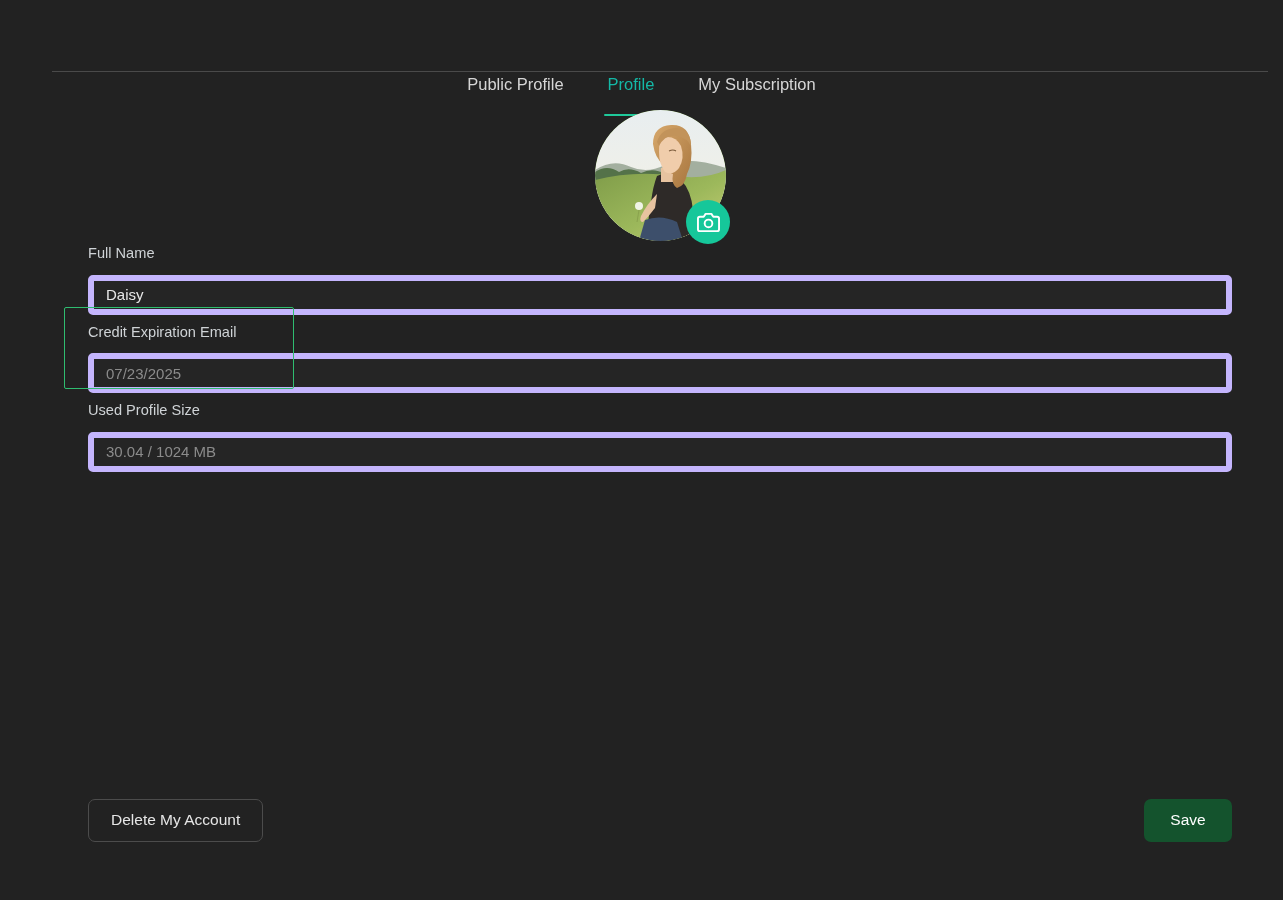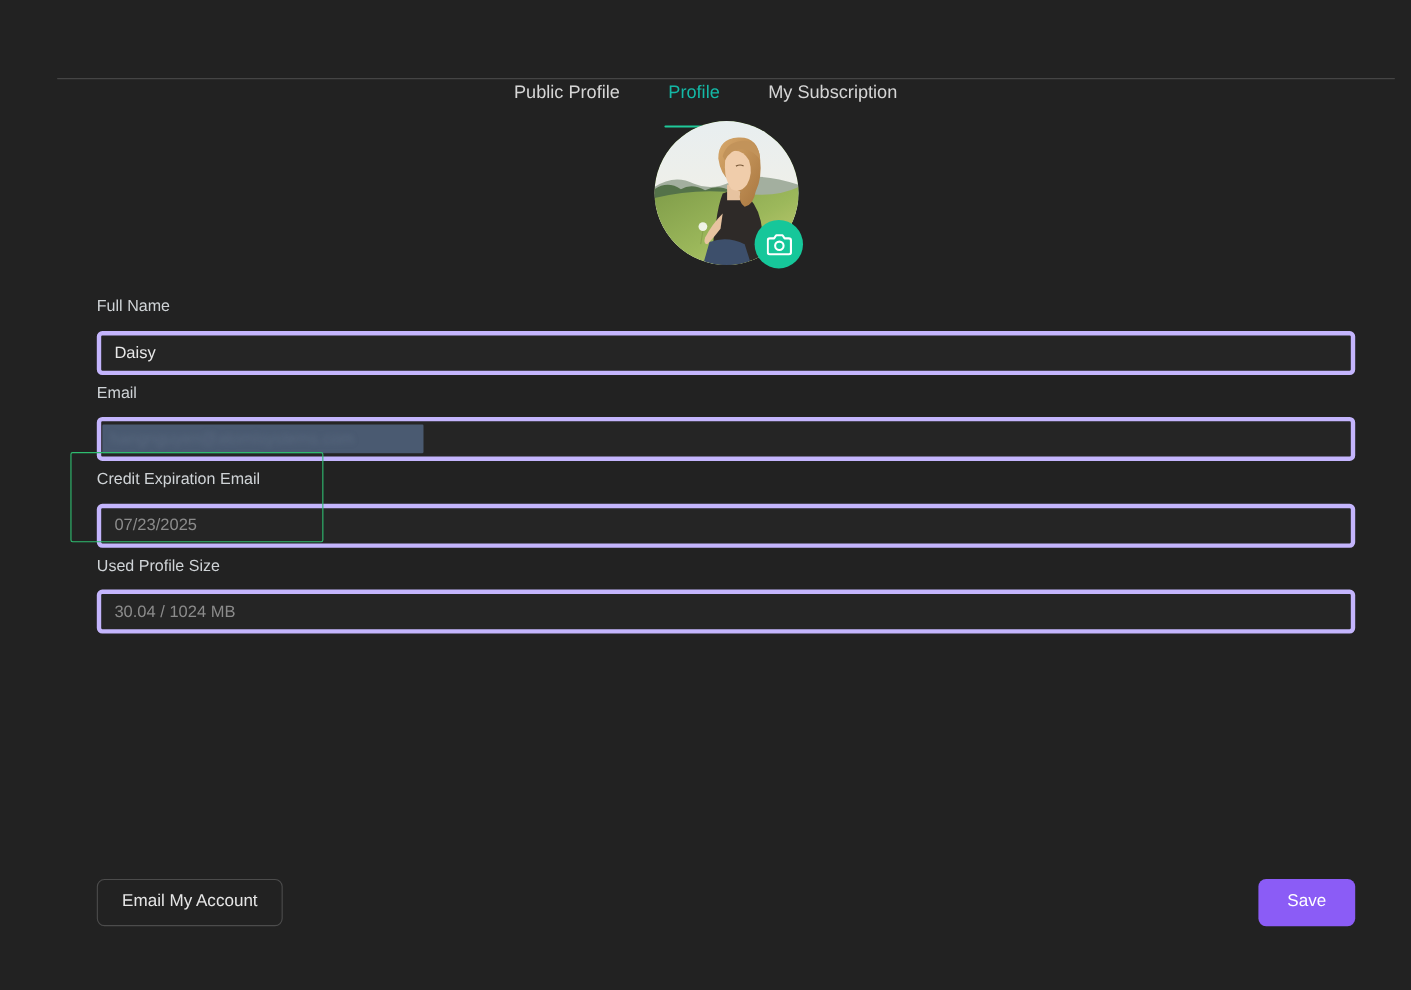--- a/index.html
+++ b/index.html
@@ -93,37 +93,37 @@
     align-items: center;
     justify-content: center;
     cursor: pointer;
     border: none;
   }
   .camera-btn svg { width: 23px; height: 23px; display: block; }
 
   
   .form {
     position: absolute;
-    top: 272px;
+    top: 246px;
     left: 88px;
     width: 1144px;
   }
   .field { position: relative; margin-bottom: 10px; }
   .field-label {
     font-size: 14.6px;
     color: #cfd3d6;
     line-height: 1;
     margin-bottom: 14px;
     display: block;
   }
   .input {
     width: 1144px;
     height: 40px;
     background: #252525;
-    border: 4px solid #c4b5fd;
+    border: 6px solid #c4b5fd;
     border-radius: 5px;
     color: #8b8b8b;
     font-size: 15px;
     font-family: "Liberation Sans", sans-serif;
     padding: 0 12px;
     line-height: 38px;
     display: block;
     outline: none;
   }
   .input.filled { color: #e8e8e8; }
@@ -199,21 +199,21 @@
     border-radius: 7px;
     color: #e6e6e6;
     font-size: 15.5px;
     font-family: "Liberation Sans", sans-serif;
     cursor: pointer;
   }
   .btn-save {
     height: 43px;
     min-width: 88px;
     padding: 0 24px;
-    background: #8b5cf6;
+    background: #14532d;
     border: none;
     border-radius: 7px;
     color: #ffffff;
     font-size: 15.5px;
     font-family: "Liberation Sans", sans-serif;
     cursor: pointer;
   }
 </style>
 </head>
 <body>
@@ -287,43 +287,34 @@
     </button>
   </div>
 
   <div class="form">
 
     <div class="field">
       <label class="field-label">Full Name</label>
       <input class="input filled" type="text" value="Daisy" style="">
     </div>
 
-    <div class="field">
-      <label class="field-label">Email</label>
-      <div class="email-wrap">
-        <input class="input filled" type="text" value="hangnguyen@atomisystems.com" style="">
-        <div class="email-selection">
-          <span>hangnguyen@atomisystems.com</span>
-        </div>
-      </div>
-    </div>
 
 
     <div class="field">
       <div class="highlight-box"></div>
       <label class="field-label">Credit Expiration Email</label>
       <input class="input" type="text" placeholder="07/23/2025" style="">
     </div>
 
     <div class="field">
       <label class="field-label">Used Profile Size</label>
       <input class="input" type="text" placeholder="30.04 / 1024 MB" style="">
     </div>
 
 
   </div>
 
   <div class="actions">
-    <button class="btn-delete">Email My Account</button>
+    <button class="btn-delete">Delete My Account</button>
     <button class="btn-save">Save</button>
   </div>
 
 </div>
 
 </body></html>

